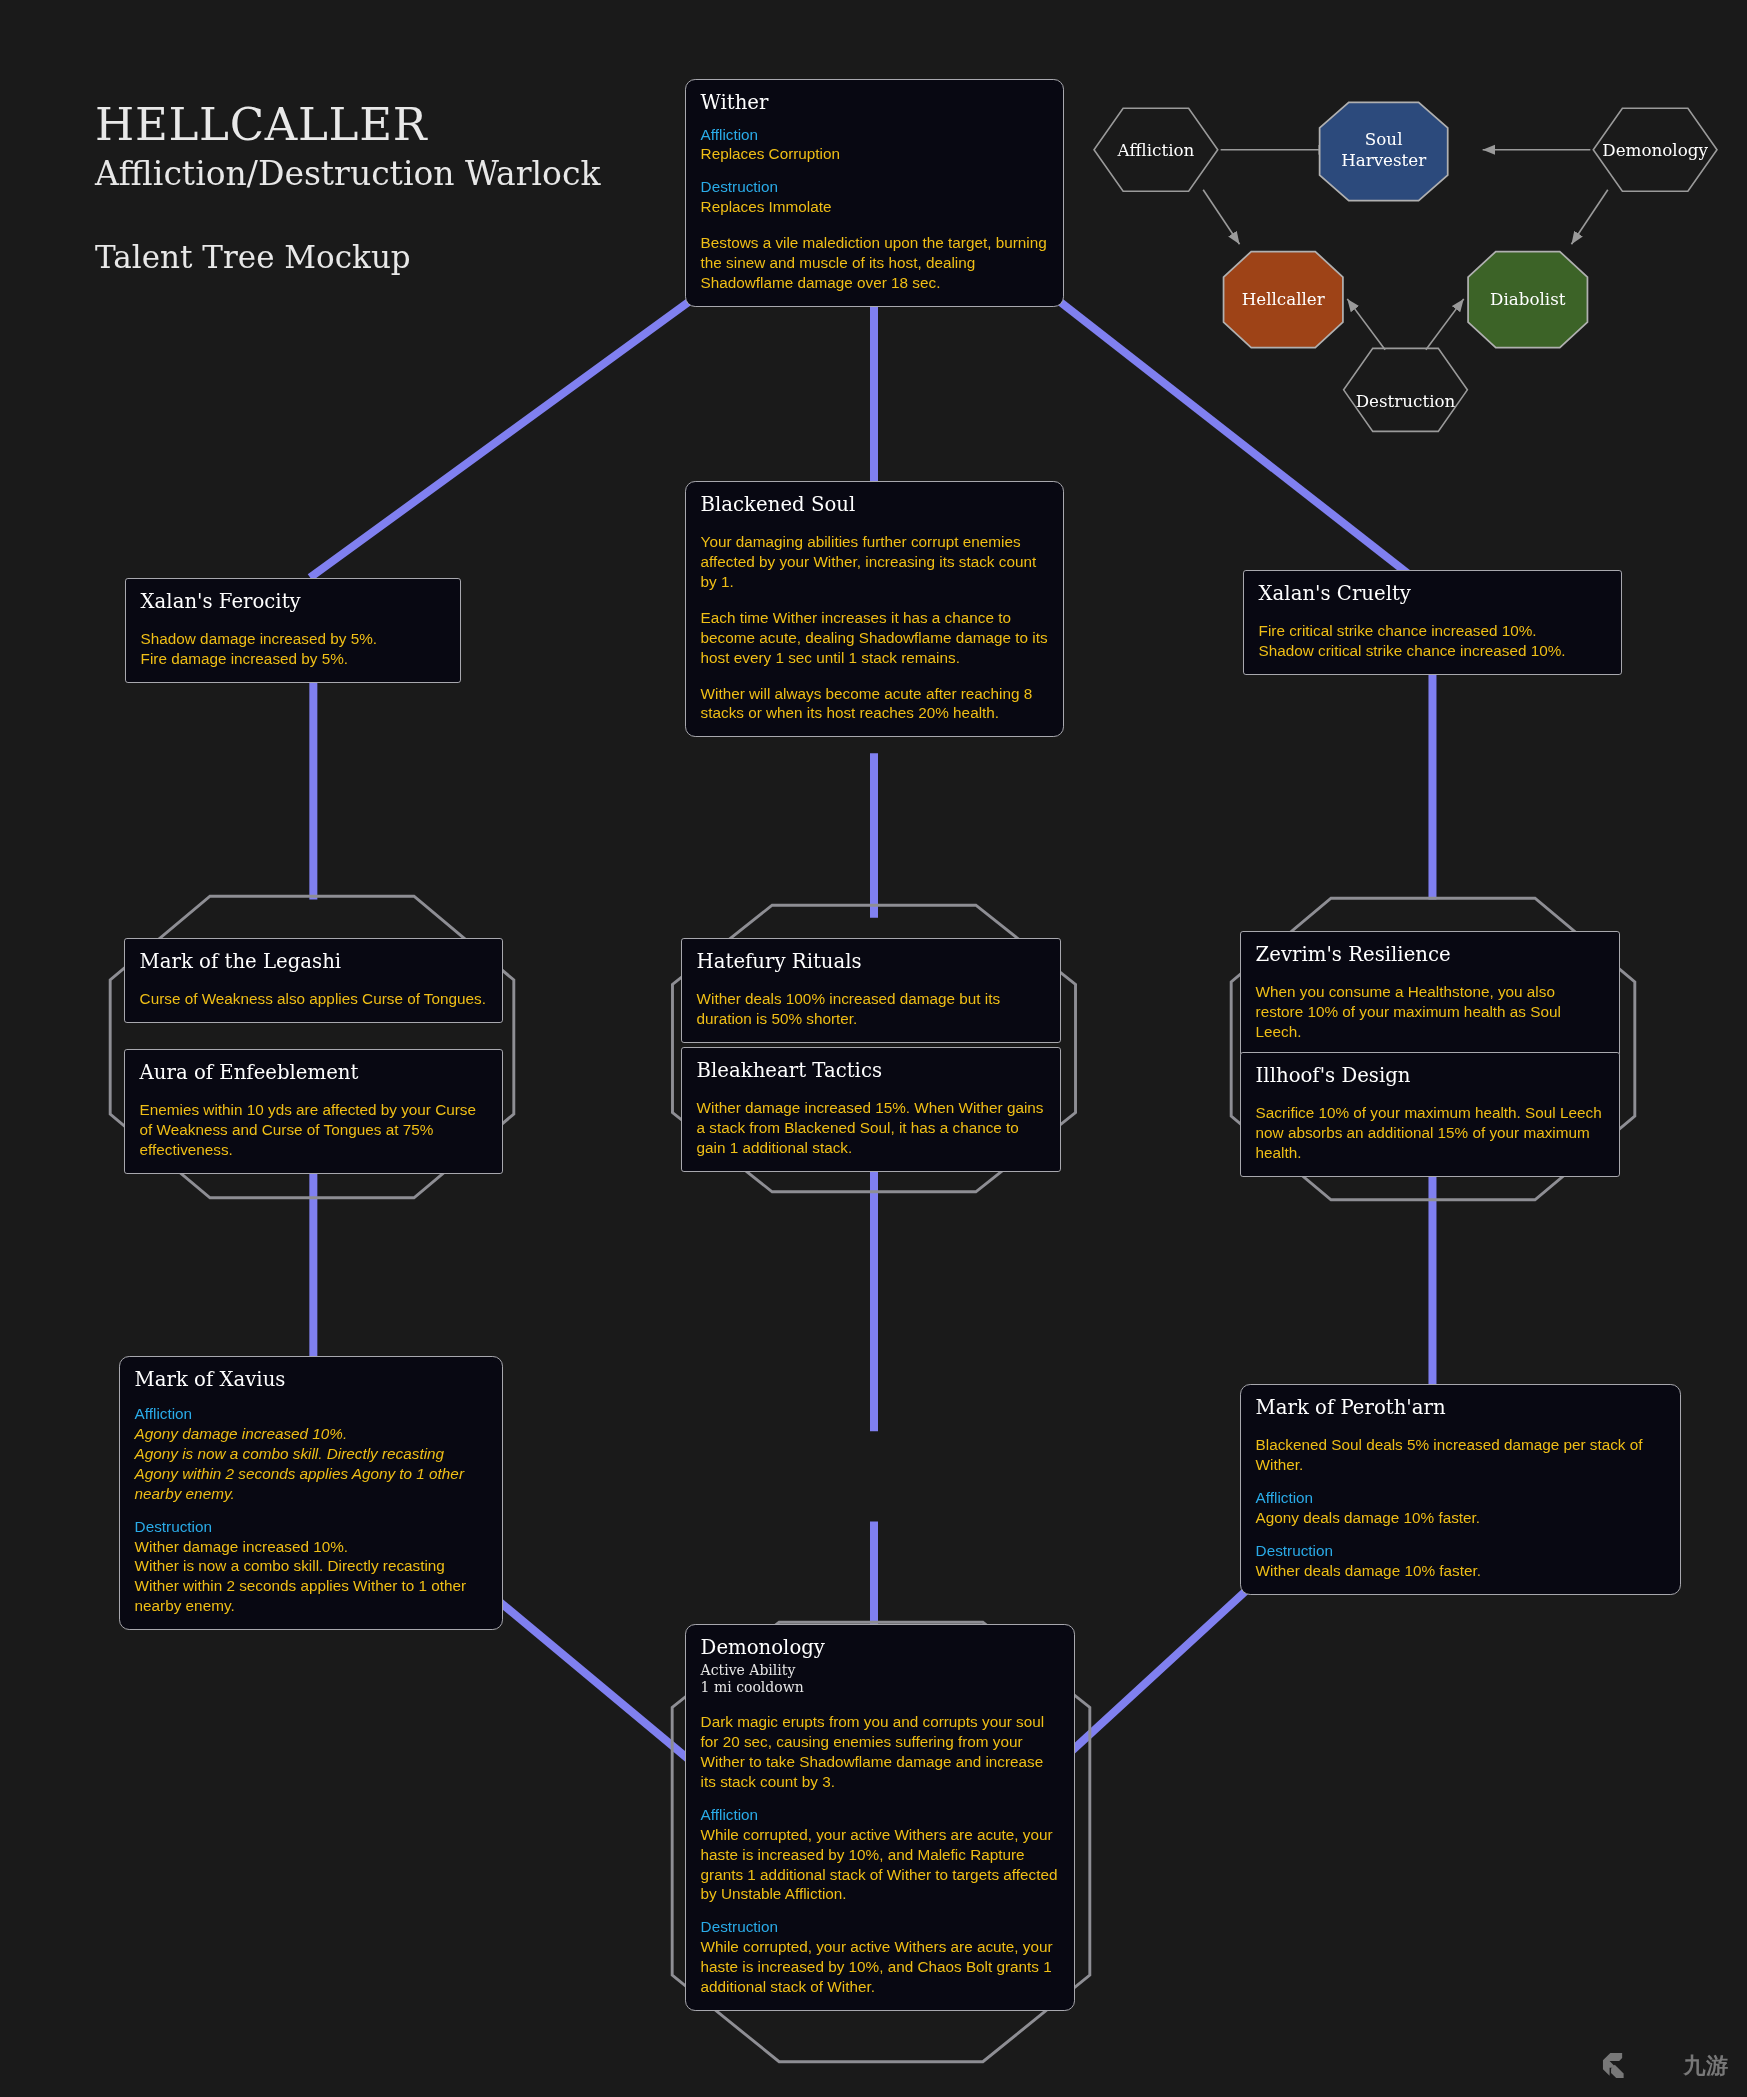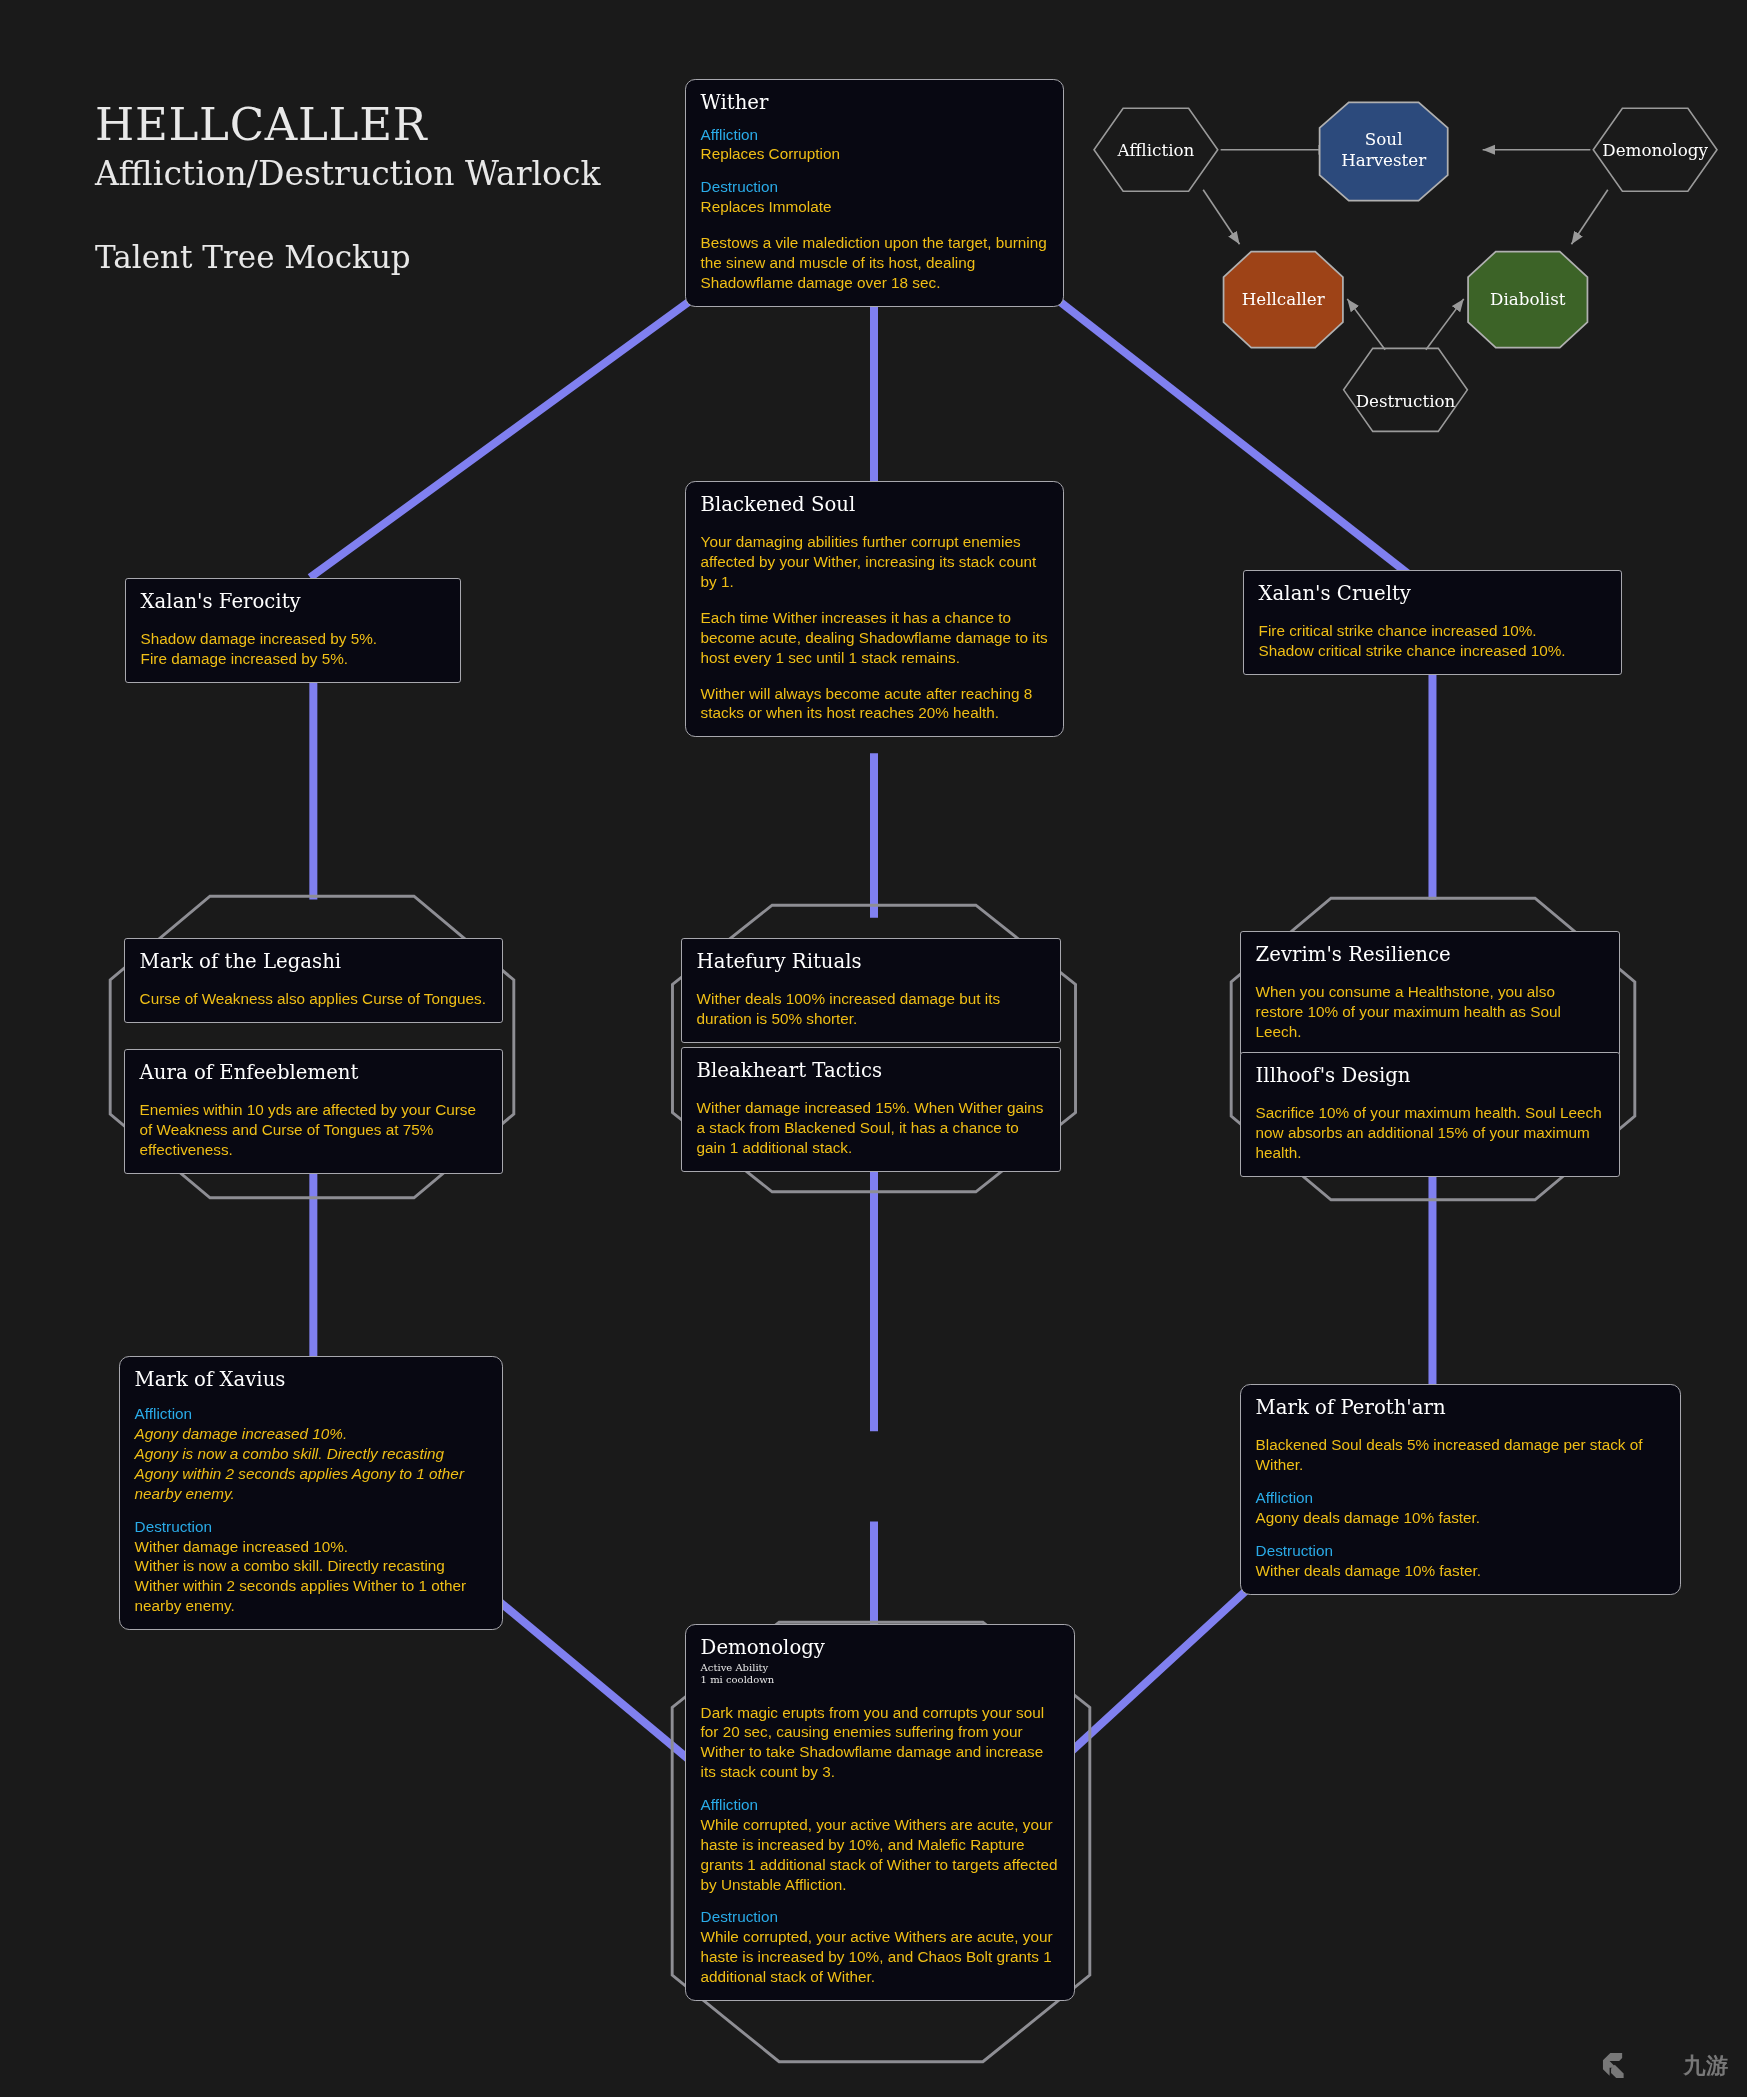--- a/index.html
+++ b/index.html
@@ -44,21 +44,21 @@
     border-radius: 10.2px;
     padding: 11.7px 13px 13px 14.6px;
   }
   .node.sq { border-radius: 2.9px; }
   .node-title {
     font-family: "DejaVu Serif", "Liberation Serif", serif;
     color: #ffffff; font-size: 19.7px; line-height: 1.15; margin-bottom: 2.9px;
   }
   .node-sub {
     font-family: "DejaVu Serif", "Liberation Serif", serif;
-    color: #e6e6e6; font-size: 10px; line-height: 1.22;
+    color: #e6e6e6; font-size: 14px; line-height: 1.22;
   }
   .spec {
     color: #2aabe8; font-size: 15.3px; line-height: 1.3; margin-top: 13px;
     font-family: "Liberation Sans", sans-serif;
   }
   .spec.first { margin-top: 10.2px; }
   .body {
     color: #f0bf16; font-size: 15.3px; line-height: 1.3;
     font-family: "Liberation Sans", sans-serif;
   }

